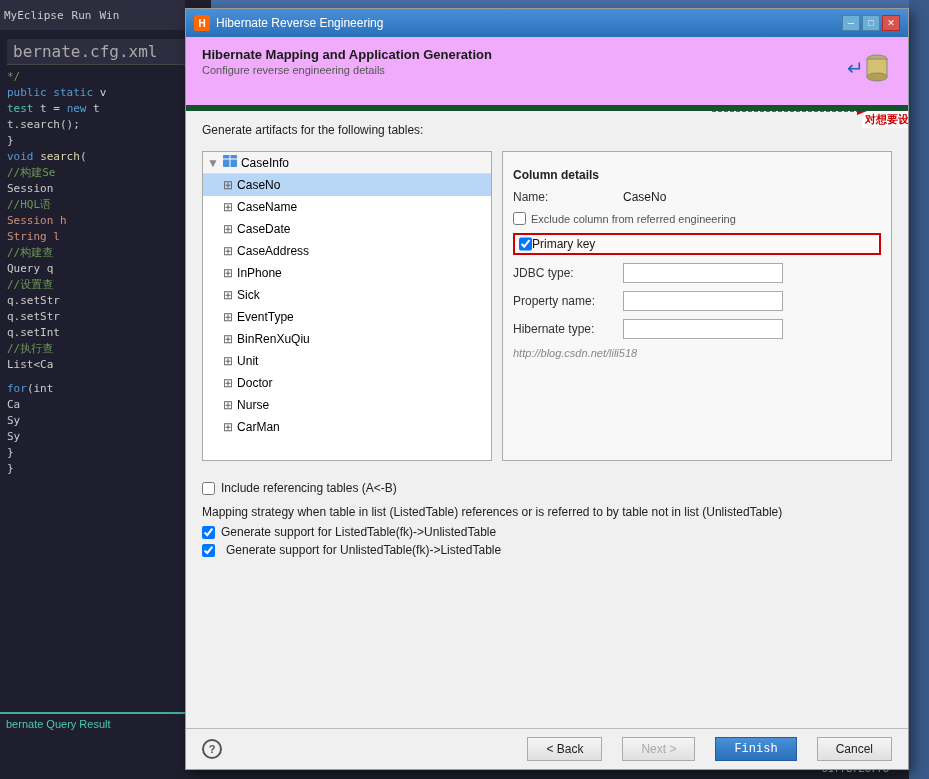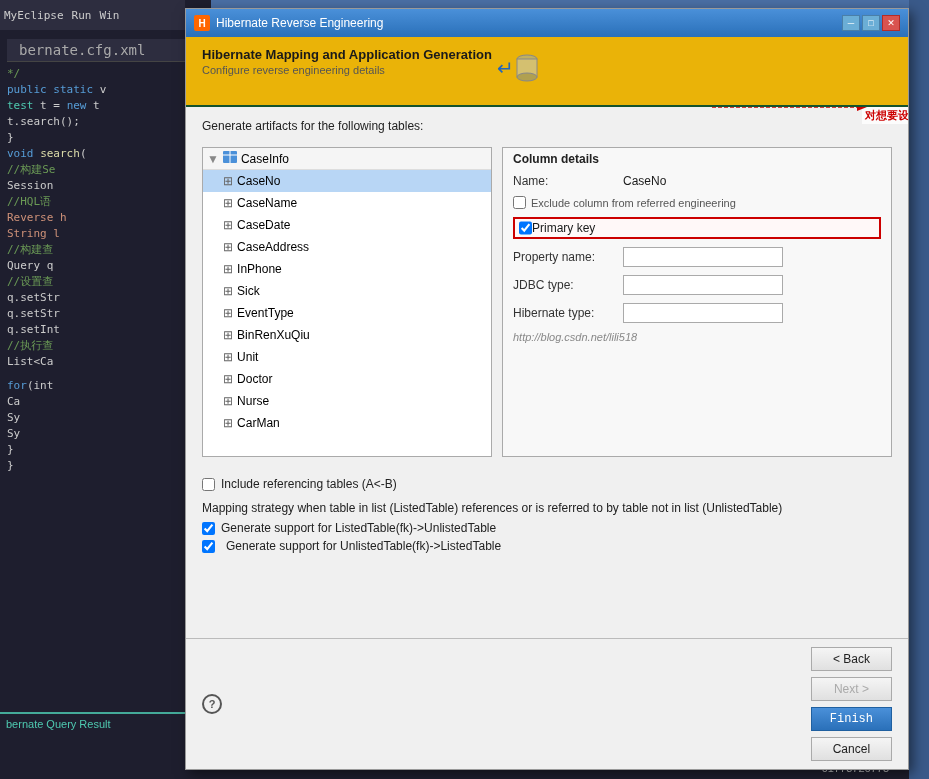--- a/index.html
+++ b/index.html
@@ -23,22 +23,22 @@
       color: #ccc;
       font-size: 11px;
       font-family: monospace;
       padding: 5px;
       overflow: hidden;
     }
 
     .bg-editor .tab-bar {
       background: #2d2d3f;
       color: #aaa;
-      font-size: 14px;
-      padding: 3px 12px;
+      font-size: 16px;
+      padding: 3px 6px;
       border-bottom: 1px solid #444;
       margin-bottom: 4px;
     }
 
     .bg-editor .code-line {
       line-height: 16px;
       white-space: nowrap;
     }
     .kw { color: #569cd6; }
     .cm { color: #6a9955; }
@@ -143,25 +143,26 @@
       justify-content: center;
       font-size: 9px;
       color: white;
       cursor: pointer;
     }
 
     .win-btn.close { background: #d9534f; border-color: #b52b27; }
 
     
     .dialog-header {
-      background: #eab308;
+      background: #f0abfc;
       padding: 10px 16px 8px;
-      border-bottom: 2px solid #14532d;
+      border-bottom: 6px solid #14532d;
       flex-shrink: 0;
       display: flex;
+      justify-content: space-between;
       align-items: flex-start;
     }
 
     .dialog-header .header-text h2 {
       font-size: 13px;
       font-weight: bold;
       color: #1a1a1a;
       margin-bottom: 2px;
     }
 
@@ -227,21 +228,21 @@
       font-size: 12px;
       background: #f5f5f5;
       border-bottom: 1px solid #ddd;
     }
 
     
     .column-details {
       flex: 1;
       border: 1px solid #aaa;
       background: #f8f8f8;
-      padding: 4px 10px;
+      padding: 16px 10px;
     }
 
     .column-details h3 {
       font-size: 12px;
       font-weight: bold;
       color: #222;
       margin-bottom: 8px;
     }
 
     .detail-row {
@@ -328,22 +329,21 @@
       padding: 8px 16px;
       display: flex;
       align-items: center;
       justify-content: space-between;
       background: #f0f0f0;
       flex-shrink: 0;
     }
 
     .footer-buttons {
       display: flex;
-      gap: 6px;
-      flex-direction: column;
+      gap: 20px;
     }
 
     .btn {
       padding: 4px 18px;
       font-size: 12px;
       border: 1px solid #aaa;
       background: linear-gradient(to bottom, #f5f5f5, #e0e0e0);
       cursor: pointer;
       min-width: 70px;
       text-align: center;
@@ -389,21 +389,21 @@
     <div class="tab-bar">bernate.cfg.xml</div>
     <div class="code-line cm">   */</div>
     <div class="code-line"><span class="kw">public static</span> v</div>
     <div class="code-line">  <span class="type">test</span>  t = <span class="kw">new</span> t</div>
     <div class="code-line">  t.search();</div>
     <div class="code-line">  }</div>
     <div class="code-line"><span class="kw">void</span>  <span class="fn">search</span>(</div>
     <div class="code-line cm">  //构建Se</div>
     <div class="code-line">  Session</div>
     <div class="code-line cm">  //HQL语</div>
-    <div class="code-line str">  Reverse h</div>
+    <div class="code-line str">  Session h</div>
     <div class="code-line str">  String l</div>
     <div class="code-line cm">  //构建查</div>
     <div class="code-line">  Query q</div>
     <div class="code-line cm">  //设置查</div>
     <div class="code-line">  q.setStr</div>
     <div class="code-line">  q.setStr</div>
     <div class="code-line">  q.setInt</div>
     <div class="code-line cm">  //执行查</div>
     <div class="code-line">  List&lt;Ca</div>
     <div style="margin-top: 8px;" class="code-line"><span class="kw">for</span>(int</div>
@@ -551,26 +551,26 @@
           <input type="checkbox" id="exclude-cb" style="">
           <label for="exclude-cb" class="check-label">Exclude column from referred engineering</label>
         </div>
 
         <div class="pk-row">
           <input type="checkbox" id="pk-cb" checked="" style="">
           <label for="pk-cb" style="font-size:12px; color:#1a1a1a; cursor:pointer;">Primary key</label>
         </div>
 
         <div class="detail-row">
+          <span class="lbl">JDBC type:</span>
+          <input type="text" value="" style="width: 160px; height: 20px; border: 1px solid rgb(170, 170, 170); font-size: 11px;">
+        </div>
+
+        <div class="detail-row">
           <span class="lbl">Property name:</span>
-          <input type="text" value="" style="width: 160px; height: 20px; border: 1px solid rgb(170, 170, 170); font-size: 11px;">
-        </div>
-
-        <div class="detail-row">
-          <span class="lbl">JDBC type:</span>
           <input type="text" value="" style="width: 160px; height: 20px; border: 1px solid rgb(170, 170, 170); font-size: 11px;">
         </div>
 
         <div class="detail-row">
           <span class="lbl">Hibernate type:</span>
           <input type="text" value="" style="width: 160px; height: 20px; border: 1px solid rgb(170, 170, 170); font-size: 11px;">
         </div>
 
         <div class="watermark">http://blog.csdn.net/lili518</div>
       </div>

